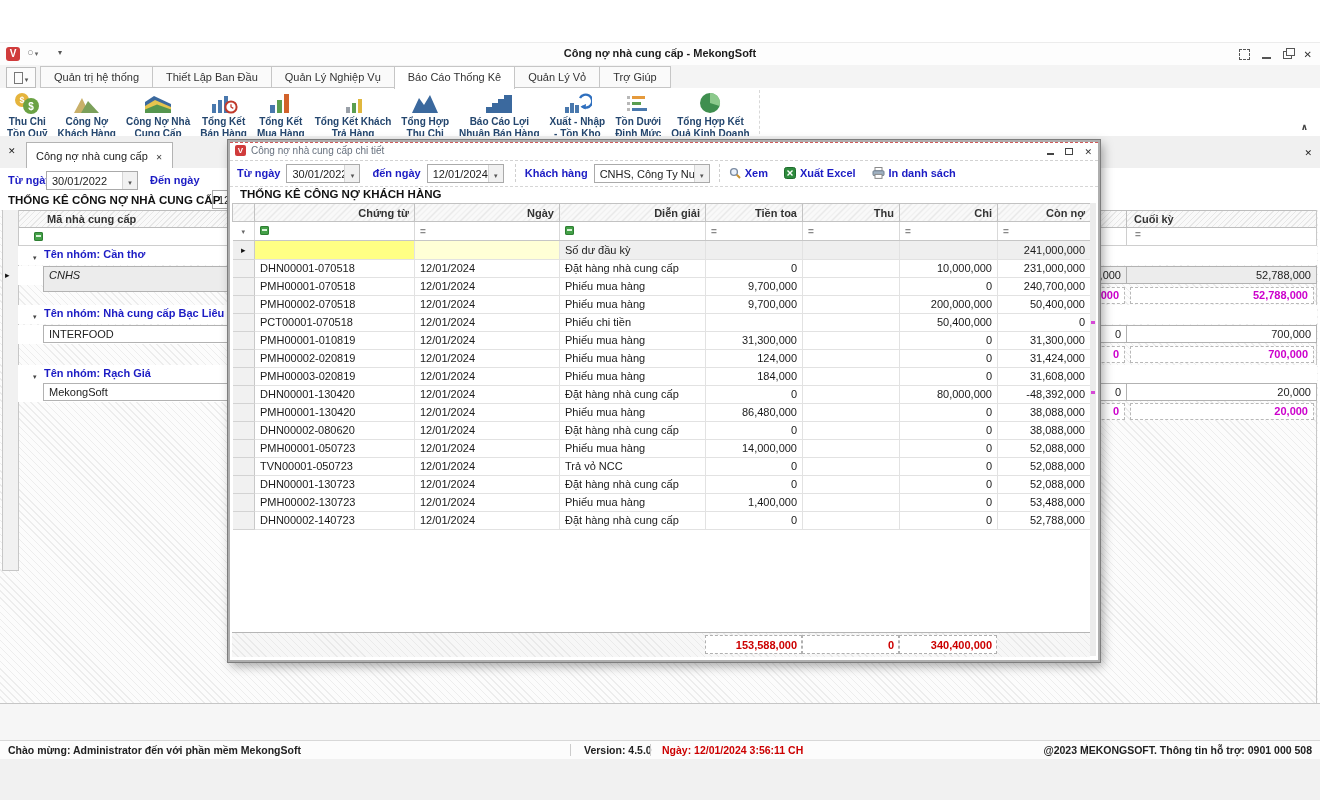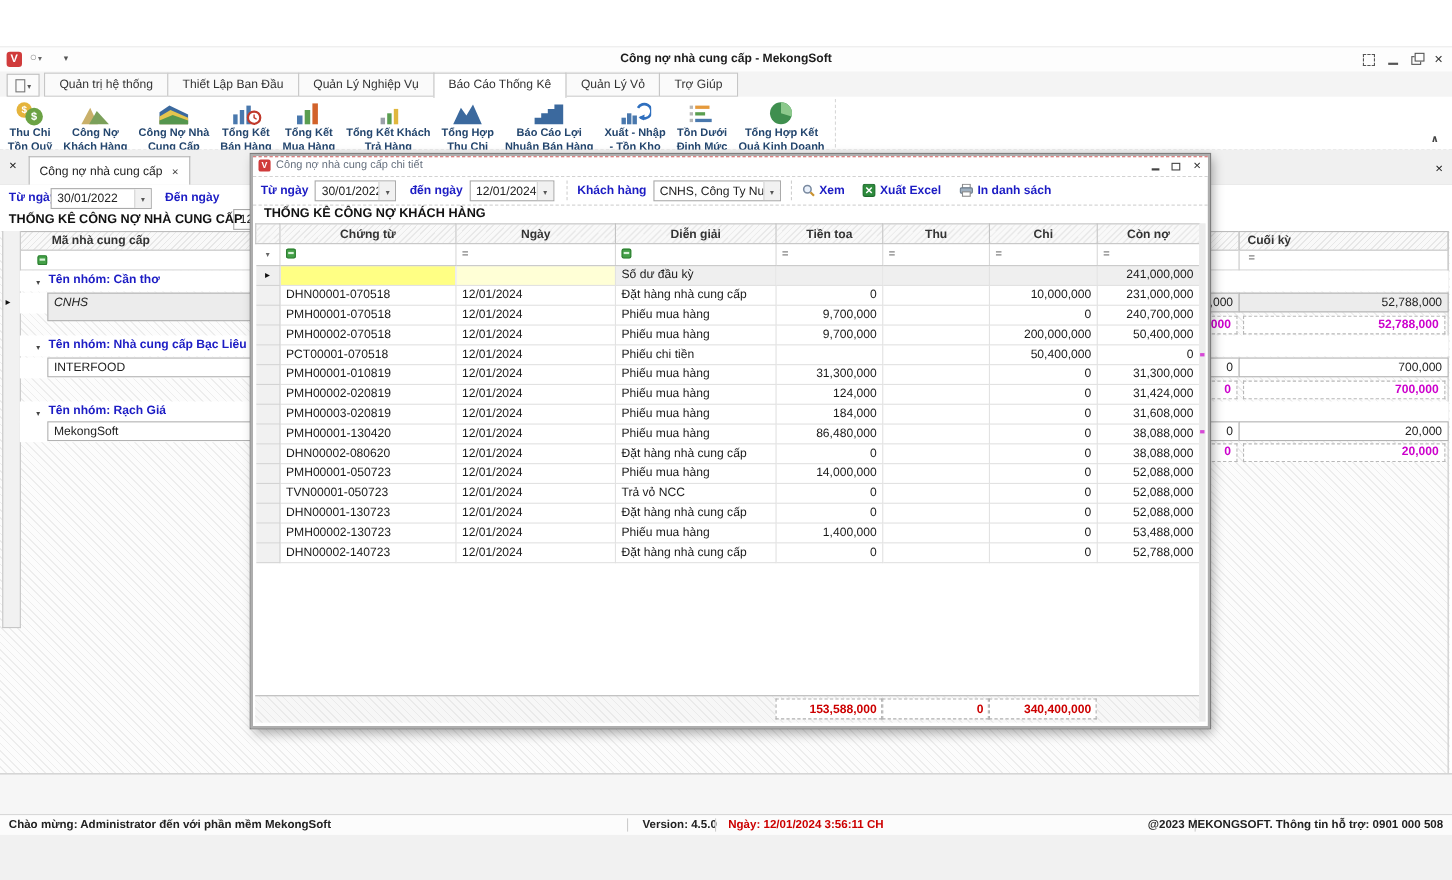--- a/index.html
+++ b/index.html
@@ -98,21 +98,21 @@
   .mwc{position:absolute;right:6px;top:3px;display:flex;gap:11px;align-items:center;height:11px;}
   .mwc-min{width:7px;height:2px;background:#444;margin-top:6px;}
   .mwc-rest{width:6px;height:5px;border:1px solid #444;margin-top:2px;}
   .mwc-close::before{content:"✕";font-size:9px;color:#333;font-weight:bold;}
   .m-toolbar{position:absolute;left:0;top:18px;width:100%;height:27px;border-bottom:1px dashed #d6d6d6;display:flex;align-items:center;padding-left:7px;box-sizing:border-box;}
   .tb-sep{border-left:1px dashed #cfcfcf;height:18px;margin:0 9px;}
   .m-btn{display:flex;align-items:center;gap:4px;color:#1c1cc4;font-weight:bold;cursor:default;}
   .m-heading{position:absolute;left:10px;top:46px;font-size:11.5px;font-weight:bold;color:#111;}
   .m-grid{position:absolute;left:2px;top:61px;width:858px;height:455px;background:#fff;}
   table.mt{border-collapse:collapse;table-layout:fixed;width:858px;}
-  table.mt th{height:17px;border:1px solid #c2c2c2;font-size:11px;font-weight:bold;color:#333;text-align:center;padding:0 5px;overflow:hidden;white-space:nowrap;}
+  table.mt th{height:17px;border:1px solid #c2c2c2;font-size:11px;font-weight:bold;color:#333;text-align:right;padding:0 5px;overflow:hidden;white-space:nowrap;}
   table.mt td{height:17px;line-height:17px;border-right:1px solid #e2e2e2;border-bottom:1px solid #e2e2e2;padding:0 5px;overflow:hidden;white-space:nowrap;font-size:11px;color:#1a1a1a;}
   table.mt td.ind{background:#f1f1f1;border-right:1px solid #c9c9c9;border-bottom:1px solid #d3d3d3;text-align:center;padding:0;}
   table.mt tr.frow td{background:#fff;border-right:1px solid #d9d9d9;border-bottom:1px solid #c6c6c6;}
   table.mt tr.sumrow td{background:#efefef;}
   table.mt td.ysel{background:#ffff84 !important;}
   table.mt td.ysel2{background:#ffffd6 !important;}
   .m-footer{position:absolute;left:0;top:429px;width:858px;height:24px;background:repeating-linear-gradient(45deg,#f7f7f7 0 4px,#eaeaea 4px 5px);border-top:1px solid #b5b5b5;}
   .mfoot-cell{position:absolute;top:2px;height:19px;line-height:18px;border:1px dashed #b0b0b0;background:#fff;box-sizing:border-box;color:#cc0000;font-weight:bold;text-align:right;padding:0 4px;}
   .m-scroll{position:absolute;left:858px;top:0;width:6px;height:453px;background:#ececec;}
   .m-tick{position:absolute;left:1px;width:4px;height:3px;background:#d648d6;}
@@ -521,20 +521,30 @@
               <td>PMH00003-020819</td>
               <td>12/01/2024</td>
               <td>Phiếu mua hàng</td>
               <td class="num">184,000</td>
               <td class="num"></td>
               <td class="num">0</td>
               <td class="num">31,608,000</td>
             </tr>
             <tr>
               <td class="ind"></td>
+              <td>DHN00001-130420</td>
+              <td>12/01/2024</td>
+              <td>Đặt hàng nhà cung cấp</td>
+              <td class="num">0</td>
+              <td class="num"></td>
+              <td class="num">80,000,000</td>
+              <td class="num">-48,392,000</td>
+            </tr>
+            <tr>
+              <td class="ind"></td>
               <td>PMH00001-130420</td>
               <td>12/01/2024</td>
               <td>Phiếu mua hàng</td>
               <td class="num">86,480,000</td>
               <td class="num"></td>
               <td class="num">0</td>
               <td class="num">38,088,000</td>
             </tr>
             <tr>
               <td class="ind"></td>

